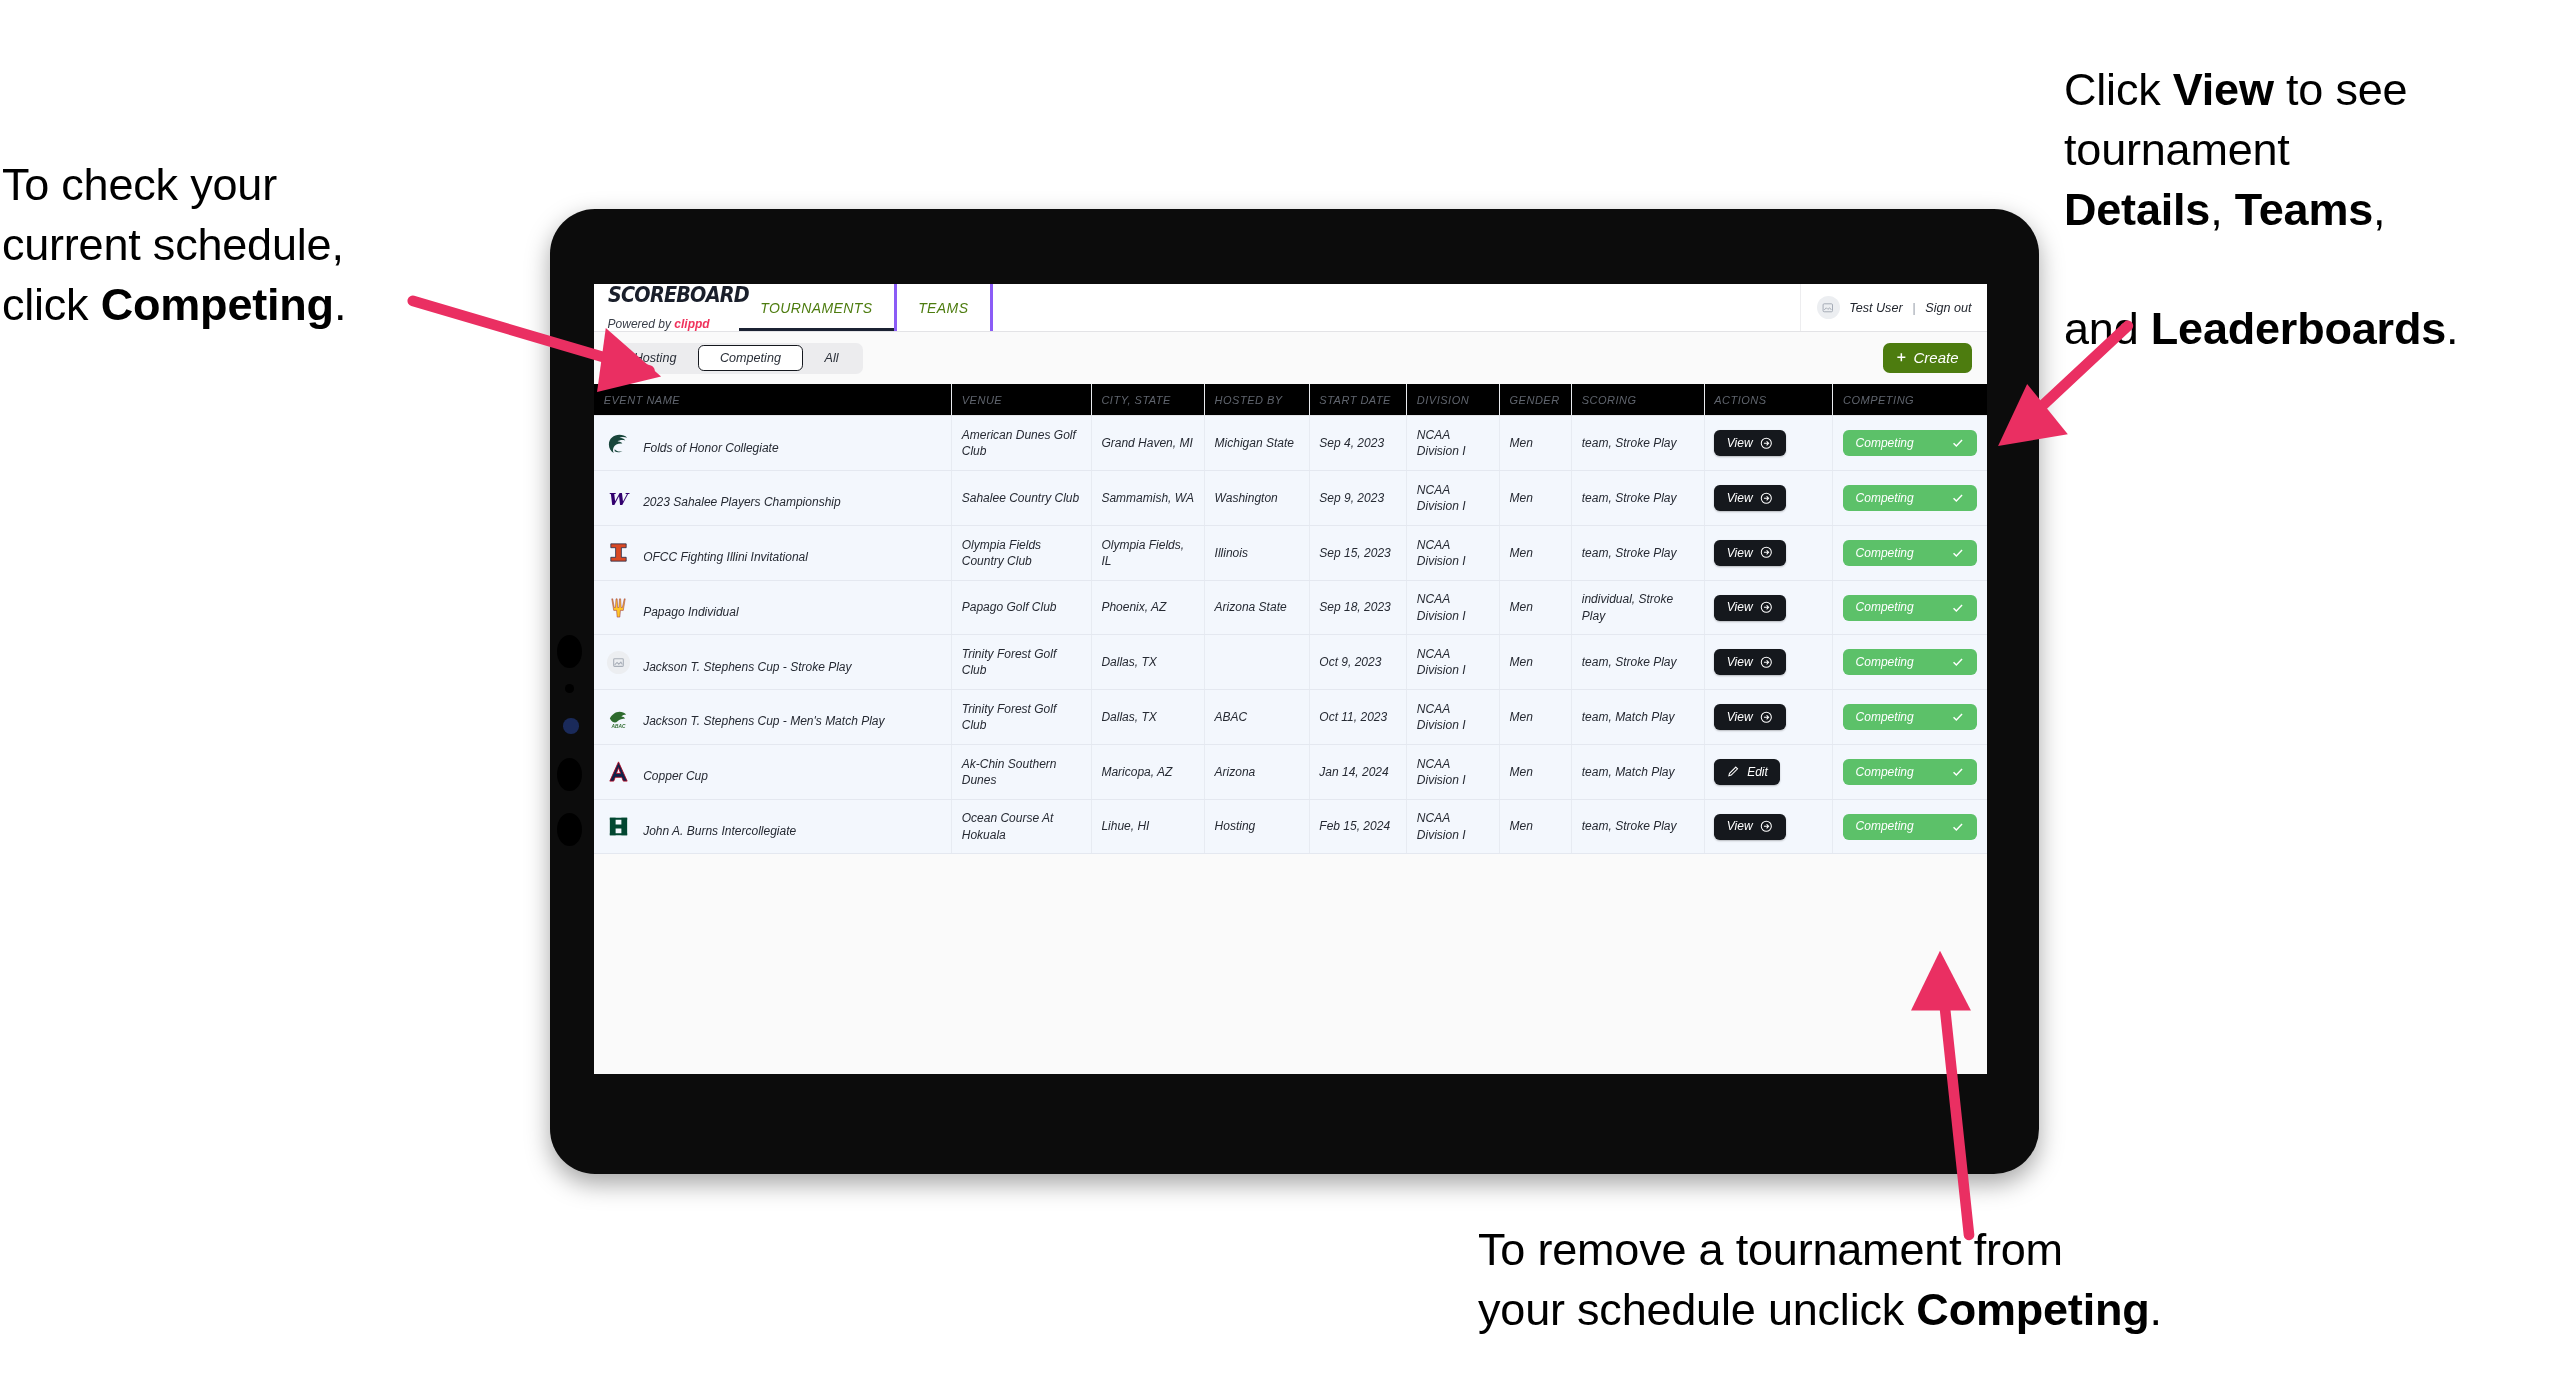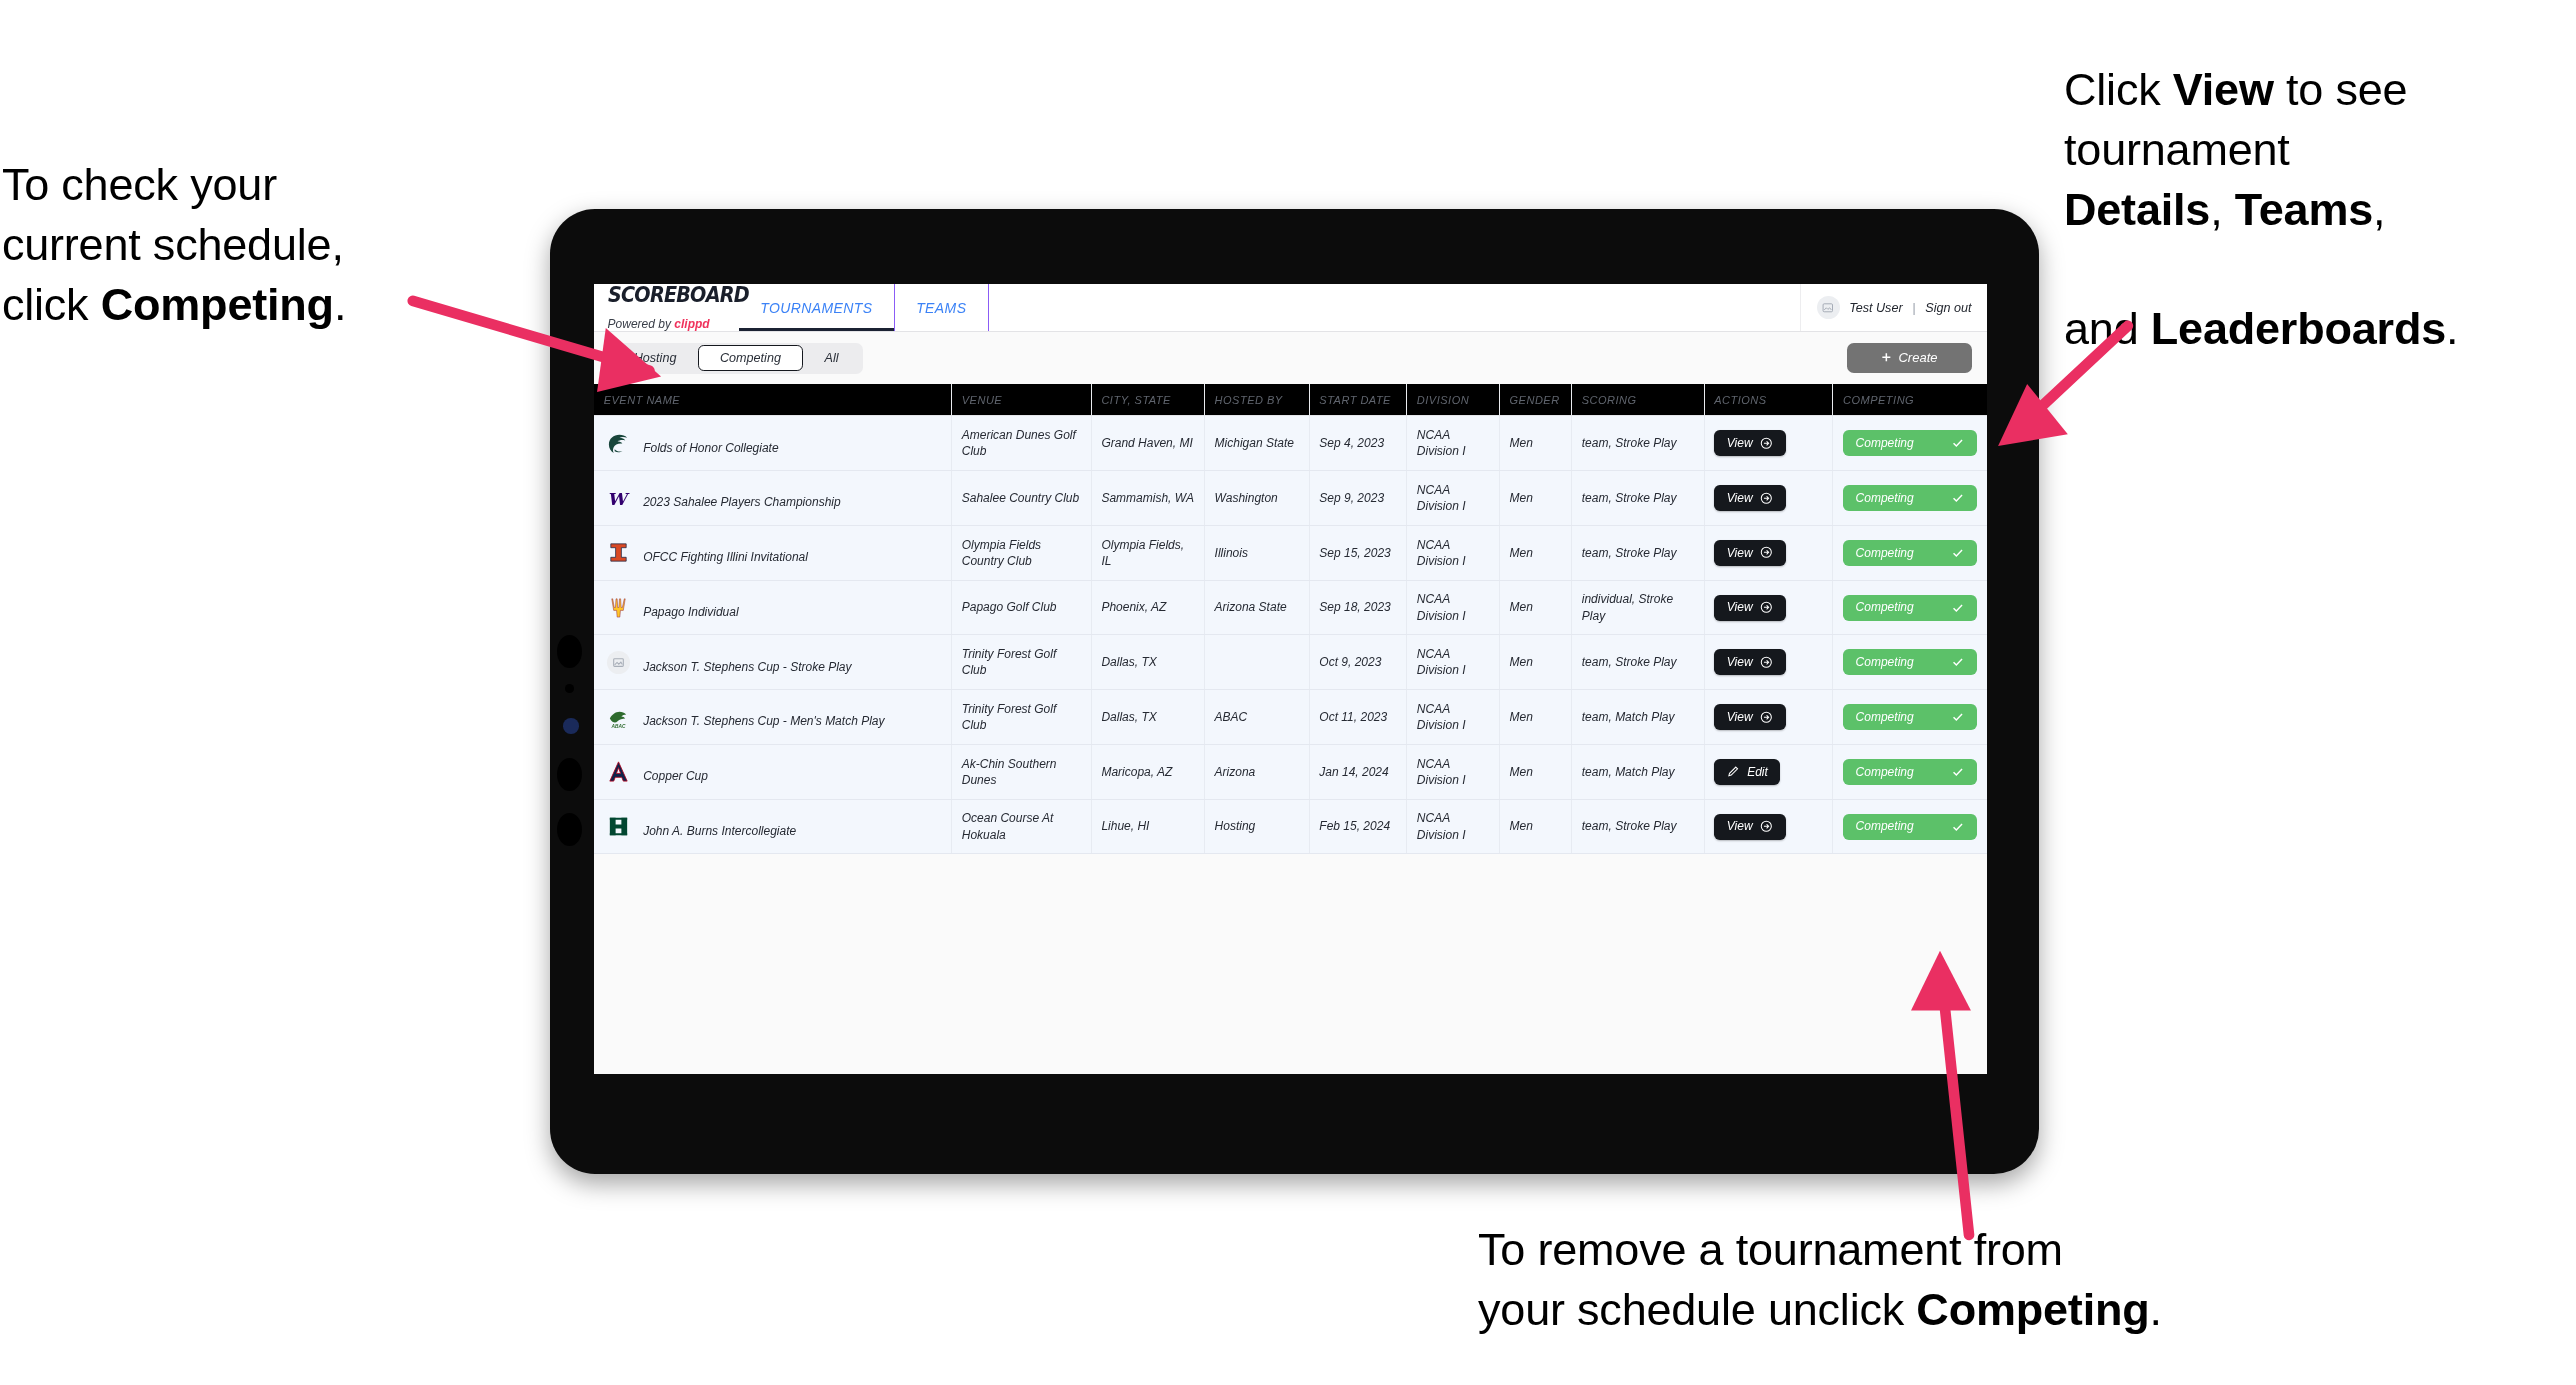--- a/index.html
+++ b/index.html
@@ -100,22 +100,22 @@
     margin-top: 13px;
     line-height: 1;
   }
   #brand-sub .pink { color: #f0325c; font-weight: 700; }
 
   .nav-tab {
     display: flex; align-items: center;
     padding: 0 21.3px;
     font-size: 14px;
     letter-spacing: 0.4px;
-    color: #3b82f6;
-    border-right: 1px solid #8b5cf6;
+    color: #4d7c0f;
+    border-right: 3px solid #8b5cf6;
     box-sizing: border-box;
     cursor: pointer;
   }
   .nav-tab:first-of-type { border-left: 1px solid #ededef; }
   .nav-tab.active { box-shadow: inset 0 -2.9px 0 #1b2233; font-weight: 400; }
 
   #nav-spacer { flex: 1; border-right: 1px solid #ededef;}
   #nav-user {
     display: flex; align-items: center; gap: 9.7px;
     padding: 0 15.5px;
@@ -159,26 +159,26 @@
   }
   .seg-item.selected {
     background: #ffffff;
     border: 1.6px solid #15181e;
     font-weight: 400;
   }
   #create-btn {
     position: absolute;
     right: 15.5px; top: 10.7px;
     height: 30px;
-    background: #737373;
+    background: #4d7c0f;
     color: #ffffff;
     border-radius: 6.8px;
     display: flex; align-items: center; gap: 6.8px;
-    padding: 0 34px;
-    font-size: 13px;
+    padding: 0 13px;
+    font-size: 15px;
     cursor: pointer;
   }
 
   
   #table-wrap { background: #ffffff; }
   table { border-collapse: collapse; width: 100%; table-layout: fixed; }
   thead th {
     background: #000000;
     color: #60656e;
     font-weight: 400;

